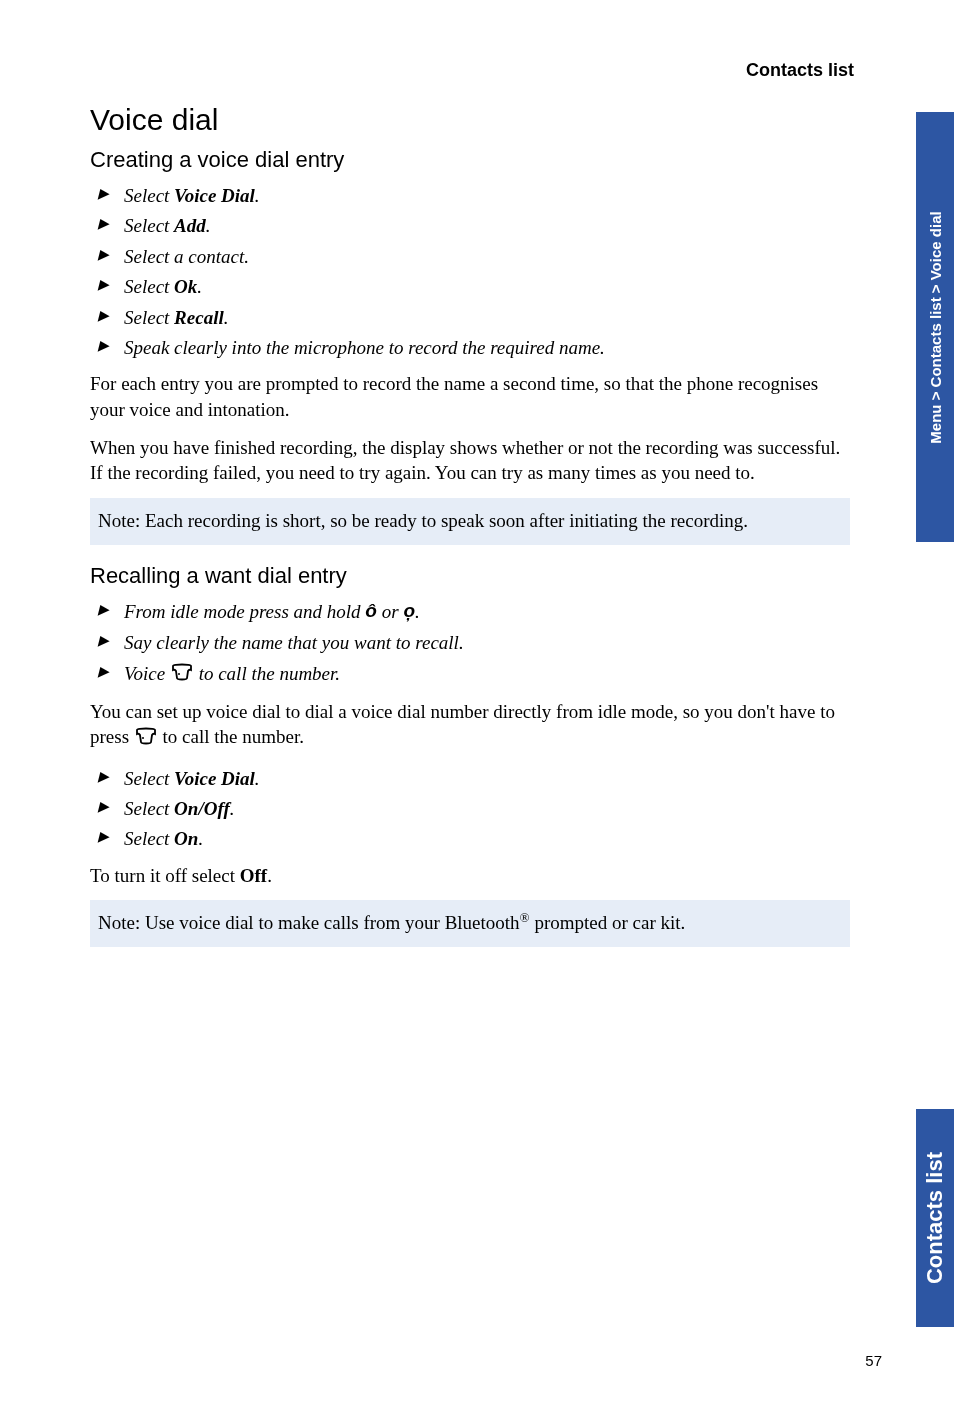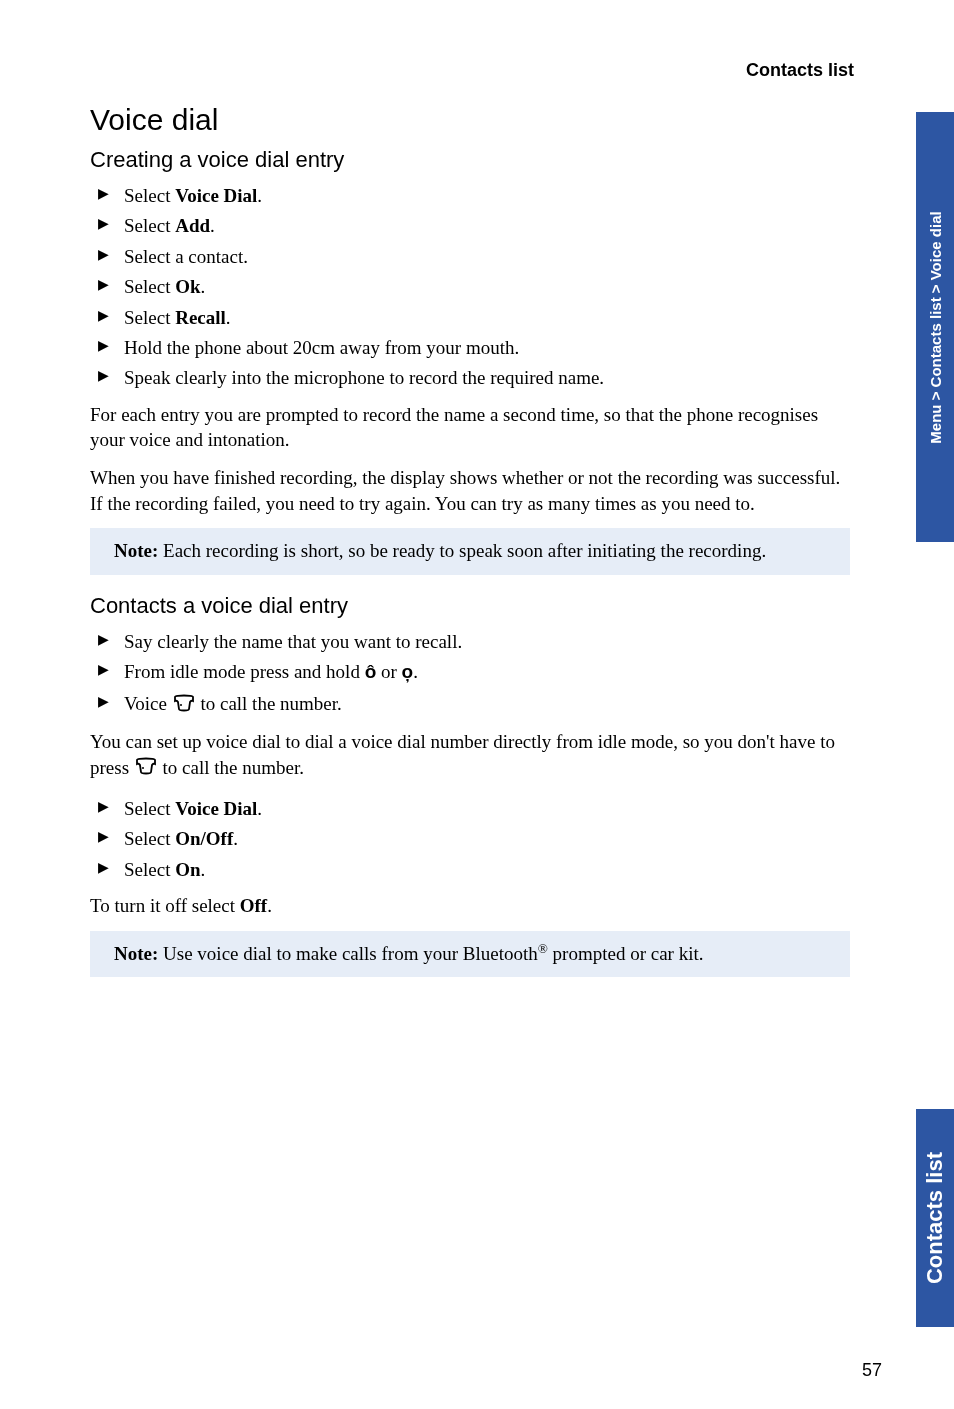--- a/index.html
+++ b/index.html
@@ -42,20 +42,21 @@
     font-family: Arial, Helvetica, sans-serif;
     font-weight: normal;
     font-size: 22px;
     margin-top: 3px;
     margin-bottom: 8px;
   }
   ul.arrows {
     list-style: none;
     padding-left: 18px;
     margin-bottom: 8px;
+    font-style: italic;
   }
   ul.arrows li {
     position: relative;
     font-size: 19px;
     line-height: 1.6;
     padding-left: 16px;
   }
   ul.arrows li::before {
     content: "\25B6";
     position: absolute;
@@ -64,21 +65,21 @@
     font-size: 14px;
     color: #000;
   }
   .note-box {
     background: #e6edf7;
     padding: 10px 8px 10px 8px;
     font-size: 19px;
     line-height: 1.4;
     margin: 10px 0 18px 0;
   }
-  .note-box .note-label { font-weight: bold; margin-left: 16px; }
+  .note-box .note-label { font-weight: normal; }
   .note-indent { display:block; padding-left: 52px; margin-top:8px;}
   .sidetab {
     position: absolute;
     right: 0;
     width: 38px;
     background: #2d56a3;
     color: #fff;
     font-family: Arial, Helvetica, sans-serif;
     font-weight: bold;
     display: flex;
@@ -90,23 +91,23 @@
     white-space: nowrap;
     font-size: 16px;
   }
   .sidetab.top { top: 112px; height: 430px; }
   .sidetab.top .rot { font-size: 15px; }
   .sidetab.bottom { bottom: 82px; height: 218px; }
   .sidetab.bottom .rot { font-size: 22px; }
   .pagenum {
     position: absolute;
     right: 72px;
-    bottom: 28px;
+    bottom: 40px;
     font-family: Arial, Helvetica, sans-serif;
-    font-size: 18px;
+    font-size: 15px;
   }
   b { font-weight: bold; }
   sup { font-size: 0.7em; vertical-align: super; line-height:0;}
   .glyph {
     display: inline-block;
     vertical-align: middle;
     position: relative;
     top: -2px;
   }
   svg.send-icon { width: 24px; height: 18px; vertical-align: -2px;}
@@ -126,37 +127,36 @@
 
     <h1 class="section">Voice dial</h1>
 
     <h2 class="subsection">Creating a voice dial entry</h2>
     <ul class="arrows">
       <li><span>Select </span><b>Voice Dial</b><span>.</span></li>
       <li><span>Select </span><b>Add</b><span>.</span></li>
       <li><span>Select a contact.</span></li>
       <li><span>Select </span><b>Ok</b><span>.</span></li>
       <li><span>Select </span><b>Recall</b><span>.</span></li>
-      <li><span>Hold the phone about 20cm away from your mouth.</span></li>
       <li><span>Speak clearly into the microphone to record the required name.</span></li>
     </ul>
 
     <p class="body">For each entry you are prompted to record the name a second time, so that the phone recognises your voice and intonation.</p>
     <p class="body">When you have finished recording, the display shows whether or not the recording was successful. If the recording failed, you need to try again. You can try as many times as you need to.</p>
 
     <div class="note-box">
       <span class="note-label">Note:</span><span> Each recording is short, so be ready to speak soon after initiating the recording.</span>
     </div>
 
-    <h2 class="subsection">Contacts a voice dial entry</h2>
+    <h2 class="subsection">Recalling a want dial entry</h2>
     <ul class="arrows">
-      <li><span>Say clearly the name that you want to recall.</span></li>
       <li>
         <span>From idle mode press and hold </span><span class="glyph memo-icon">ô</span><span> or </span><span class="glyph memo-icon">o̦</span><span>.</span>
       </li>
+      <li><span>Say clearly the name that you want to recall.</span></li>
       <li>
         <span>Voice </span><span class="glyph"><svg class="send-icon" viewBox="0 0 24 18">
               <path d="M3 3 C 3 1, 21 1, 21 3 L 21 7 C 21 7, 19 6, 18 8 L 17 15 C 17 17, 7 17, 7 15 L 6 8 C 5 6, 3 7, 3 7 Z" fill="none" stroke="#000" stroke-width="1.8"></path>
               <circle cx="9" cy="11" r="1" fill="#000"></circle>
             </svg></span><span> to call the number.</span>
       </li>
     </ul>
 
     <p class="body">
       <span>You can set up voice dial to dial a voice dial number directly from idle mode, so you don't have to press </span><span class="glyph"><svg class="send-icon" viewBox="0 0 24 18">

